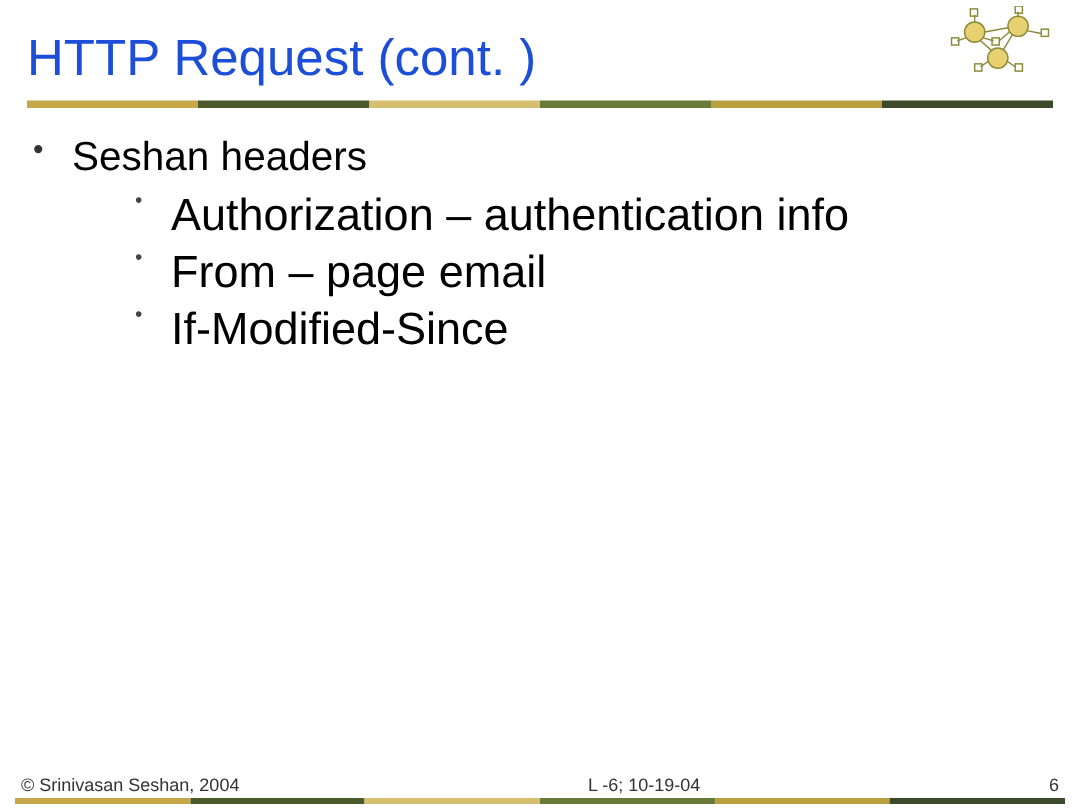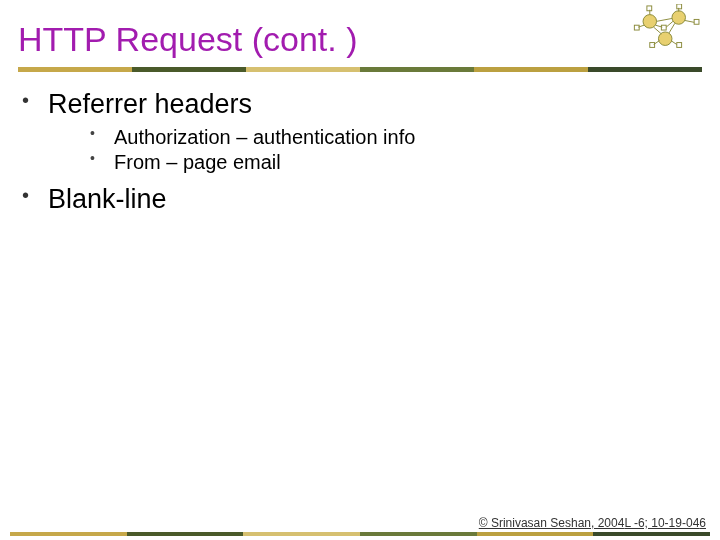--- a/index.html
+++ b/index.html
@@ -11,21 +11,21 @@
       position: relative;
       overflow: hidden;
     }
     .title-area {
       padding: 20px 18px 8px 18px;
       position: relative;
     }
     .title {
       font-size: 34px;
       font-weight: 400;
-      color: #a21caf;
+      color: #1d4ed8;
     }
     .title-underline {
       display: flex;
       height: 5px;
       margin-top: 8px;
       width: 684px;
     }
     .title-underline div { height: 100%; }
     .seg-a { background:#c6a84a; flex:1; }
     .seg-b { background:#4a5a2a; flex:1; }
@@ -62,24 +62,24 @@
       content: "•";
       position: absolute;
       left: 14px;
       top: 0;
       font-size: 20px;
       color: #333;
     }
     ul.inner {
       list-style: none;
       padding-left: 38px;
-      font-size: 20px;
+      font-size: 30px;
       line-height: 1.26;
       margin-top: 4px;
-      margin-bottom: 8px;
+      margin-bottom: 20px;
     }
     ul.inner > li {
       position: relative;
       padding-left: 28px;
     }
     ul.inner > li::before {
       content: "•";
       position: absolute;
       left: 4px;
       top: 0;
@@ -89,26 +89,25 @@
 
     .footer {
       position: absolute;
       bottom: 4px;
       left: 0;
       width: 100%;
       padding: 0 10px;
     }
     .footer-row {
       display: flex;
-      justify-content: flex-end;
+      justify-content: space-between;
       align-items: flex-end;
       font-size: 12px;
       color: #333;
       padding: 0 4px 2px 4px;
-      text-decoration: underline;
     }
     .footer-underline {
       display: flex;
       height: 4px;
       width: 700px;
     }
     .footer-underline div { height:100%; }
   </style>
 </head>
 <body>
@@ -148,27 +147,27 @@
         <line x1="22" y1="24" x2="30" y2="31"></line>
         <line x1="44" y1="20" x2="38" y2="30"></line>
       </g>
     </svg>
   </div>
 </div>
 
 <div class="content">
   <ul class="outer">
     <li>
-      <span>Referrer headers</span>
+      <span>Seshan headers</span>
       <ul class="inner">
         <li>Authorization – authentication info</li>
         <li>From – page email</li>
+        <li>If-Modified-Since</li>
       </ul>
     </li>
-    <li><span>Blank-line</span></li>
   </ul>
 </div>
 
 <div class="footer">
   <div class="footer-row">
     <span>© Srinivasan Seshan, 2004</span>
     <span>L -6; 10-19-04</span>
     <span>6</span>
   </div>
   <div class="footer-underline">

